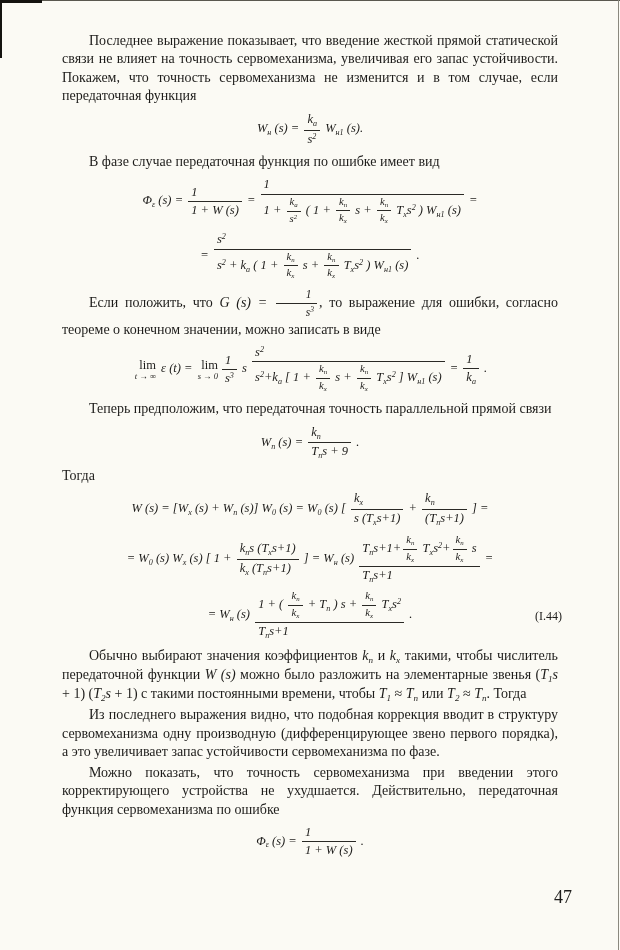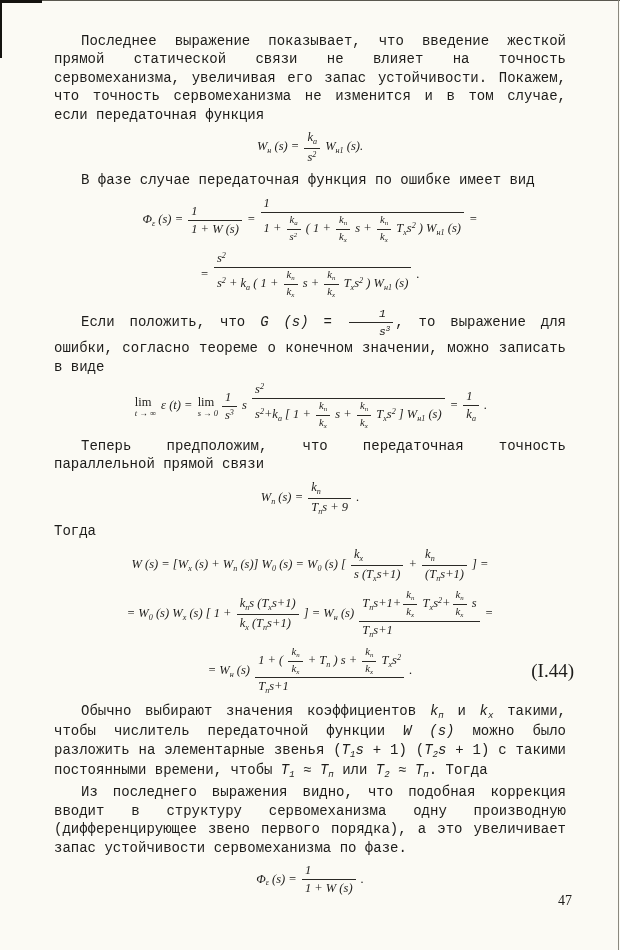--- a/index.html
+++ b/index.html
@@ -8,44 +8,44 @@
     background:#fbfaf4; box-sizing:border-box;
     padding:30px 46px 0 46px; overflow:hidden;
     font-family:"Liberation Serif","DejaVu Serif",serif;
     font-size:14px; line-height:1.32; color:#1d1c1a;
   }
   .edge-top { position:absolute; top:0; left:0; width:100%; height:1px; background:#5a584f; }
   .edge-corner { position:absolute; top:0; left:0; width:42px; height:3px; background:#14130f; }
   .edge-left { position:absolute; top:0; left:0; width:2px; height:58px; background:#14130f; }
   .edge-right { position:absolute; top:0; right:1px; width:1px; height:100%; background:#8a887e; }
 
-  .para { margin:2px 8px; text-align:justify;font-family:Liberation Mono, monospace; }
+  .para { margin:2px 16px; text-align:justify; }
   .indent { text-indent:27px; }
 
   .formula { text-align:center; margin:6px 0; font-size:12.5px; line-height:1.22; white-space:nowrap; }
   .eq-row { position:relative; }
-  .eq-number { position:absolute; right:0; top:50%; transform:translateY(-50%); font-style:normal; font-size:19px; }
+  .eq-number { position:absolute; right:12px; top:50%; transform:translateY(-50%); font-style:normal; font-size:12px; }
 
   .txt { font-style:italic; }
   .rm  { font-style:normal; }
   .sub { font-style:italic; font-size:65%; vertical-align:-0.35em; }
   .sup { font-style:italic; font-size:65%; vertical-align:0.5em; }
 
   .frac { display:inline-block; vertical-align:middle; text-align:left; margin:0 2px; }
   .frac > .num { display:block; border-bottom:1px solid #2a2925; padding:0 3px 1px 3px; }
   .frac > .den { display:block; padding:1px 3px 0 3px; }
   .frac .frac { font-size:85%; }
 
-  .stack { display:inline-block; vertical-align:middle; text-align:left; margin:0 2px; }
+  .stack { display:inline-block; vertical-align:middle; text-align:right; margin:0 2px; }
   .stack > .num { display:block; }
   .stack > .den { display:block; font-size:68%; margin-top:-2px; }
 
   .para .frac { font-size:82%; }
 
-  .page-number { position:absolute; right:48px; bottom:40px; font-size:14px; }
+  .page-number { position:absolute; right:48px; bottom:40px; font-size:18px; }
 </style>
 </head>
 <body>
 
 <div class="page">
   <div class="edge-top"></div>
   <div class="edge-corner"></div>
   <div class="edge-left"></div>
   <div class="edge-right"></div>
 
@@ -66,16 +66,17 @@
   <div class="formula"><span class="txt">W (s) = [W</span><span class="sub">x</span><span class="txt"> (s) + W</span><span class="sub">п</span><span class="txt"> (s)] W</span><span class="sub">0</span><span class="txt"> (s) = W</span><span class="sub">0</span><span class="txt"> (s) [ </span><span class="frac"><span class="num"><span class="txt">k</span><span class="sub">x</span></span><span class="den"><span class="txt">s (T</span><span class="sub">x</span><span class="txt">s+1)</span></span></span><span class="txt"> + </span><span class="frac"><span class="num"><span class="txt">k</span><span class="sub">п</span></span><span class="den"><span class="txt">(T</span><span class="sub">п</span><span class="txt">s+1)</span></span></span><span class="txt"> ] =</span></div>
   <div class="formula"><span class="txt">= W</span><span class="sub">0</span><span class="txt"> (s) W</span><span class="sub">x</span><span class="txt"> (s) [ 1 + </span><span class="frac"><span class="num"><span class="txt">k</span><span class="sub">п</span><span class="txt">s (T</span><span class="sub">x</span><span class="txt">s+1)</span></span><span class="den"><span class="txt">k</span><span class="sub">x</span><span class="txt"> (T</span><span class="sub">п</span><span class="txt">s+1)</span></span></span><span class="txt"> ] = W</span><span class="sub">н</span><span class="txt"> (s) </span><span class="frac"><span class="num"><span class="txt">T</span><span class="sub">п</span><span class="txt">s+1+</span><span class="frac"><span class="num"><span class="txt">k</span><span class="sub">п</span></span><span class="den"><span class="txt">k</span><span class="sub">x</span></span></span><span class="txt"> T</span><span class="sub">x</span><span class="txt">s</span><span class="sup">2</span><span class="txt">+</span><span class="frac"><span class="num"><span class="txt">k</span><span class="sub">п</span></span><span class="den"><span class="txt">k</span><span class="sub">x</span></span></span><span class="txt"> s</span></span><span class="den"><span class="txt">T</span><span class="sub">п</span><span class="txt">s+1</span></span></span><span class="txt"> =</span></div>
   <div class="formula eq-row">
     <span class="eq-body"><span class="txt">= W</span><span class="sub">н</span><span class="txt"> (s) </span><span class="frac"><span class="num"><span class="txt">1 + ( </span><span class="frac"><span class="num"><span class="txt">k</span><span class="sub">п</span></span><span class="den"><span class="txt">k</span><span class="sub">x</span></span></span><span class="txt"> + T</span><span class="sub">п</span><span class="txt"> ) s + </span><span class="frac"><span class="num"><span class="txt">k</span><span class="sub">п</span></span><span class="den"><span class="txt">k</span><span class="sub">x</span></span></span><span class="txt"> T</span><span class="sub">x</span><span class="txt">s</span><span class="sup">2</span></span><span class="den"><span class="txt">T</span><span class="sub">п</span><span class="txt">s+1</span></span></span><span class="txt"> .</span></span>
     <span class="eq-number">(I.44)</span>
   </div>
 
   <p class="para indent"><span class="rm">Обычно выбирают значения коэффициентов </span><span class="txt">k</span><span class="sub">п</span><span class="rm"> и </span><span class="txt">k</span><span class="sub">x</span><span class="rm"> такими, чтобы числитель передаточной функции </span><span class="txt">W (s)</span><span class="rm"> можно было разложить на элементарные звенья (</span><span class="txt">T</span><span class="sub">1</span><span class="txt">s</span><span class="rm"> + 1) (</span><span class="txt">T</span><span class="sub">2</span><span class="txt">s</span><span class="rm"> + 1) с такими постоянными времени, чтобы </span><span class="txt">T</span><span class="sub">1</span><span class="rm"> ≈ </span><span class="txt">T</span><span class="sub">п</span><span class="rm"> или </span><span class="txt">T</span><span class="sub">2</span><span class="rm"> ≈ </span><span class="txt">T</span><span class="sub">п</span><span class="rm">. Тогда</span></p>
 
   <p class="para indent">Из последнего выражения видно, что подобная коррекция вводит в структуру сервомеханизма одну производную (дифференцирующее звено первого порядка), а это увеличивает запас устойчивости сервомеханизма по фазе.</p>
+  <p class="para indent">Можно показать, что точность сервомеханизма при введении этого корректирующего устройства не ухудшается. Действительно, передаточная функция сервомеханизма по ошибке</p>
   <div class="formula"><span class="txt">Φ</span><span class="sub">ε</span><span class="txt"> (s) = </span><span class="frac"><span class="num"><span class="txt">1</span></span><span class="den"><span class="txt">1 + W (s)</span></span></span><span class="txt"> .</span></div>
 
   <div class="page-number">47</div>
 </div>
 
 </body></html>

